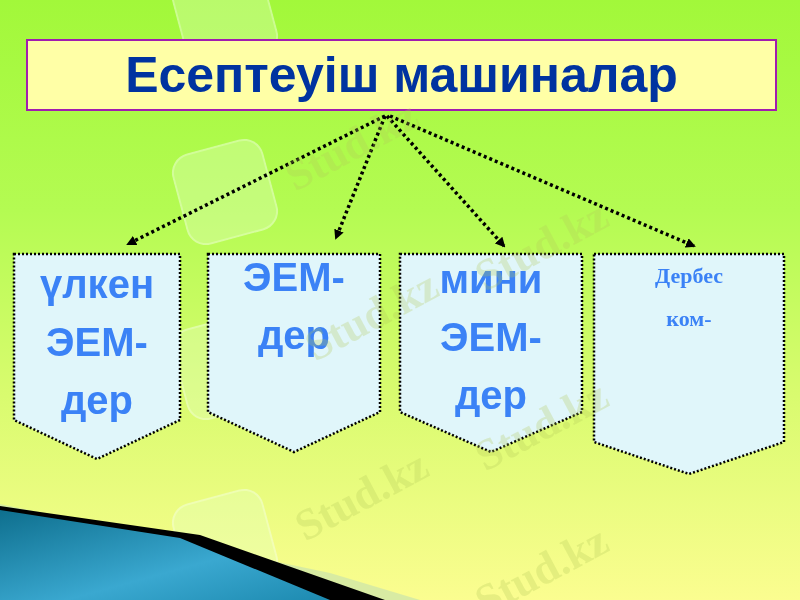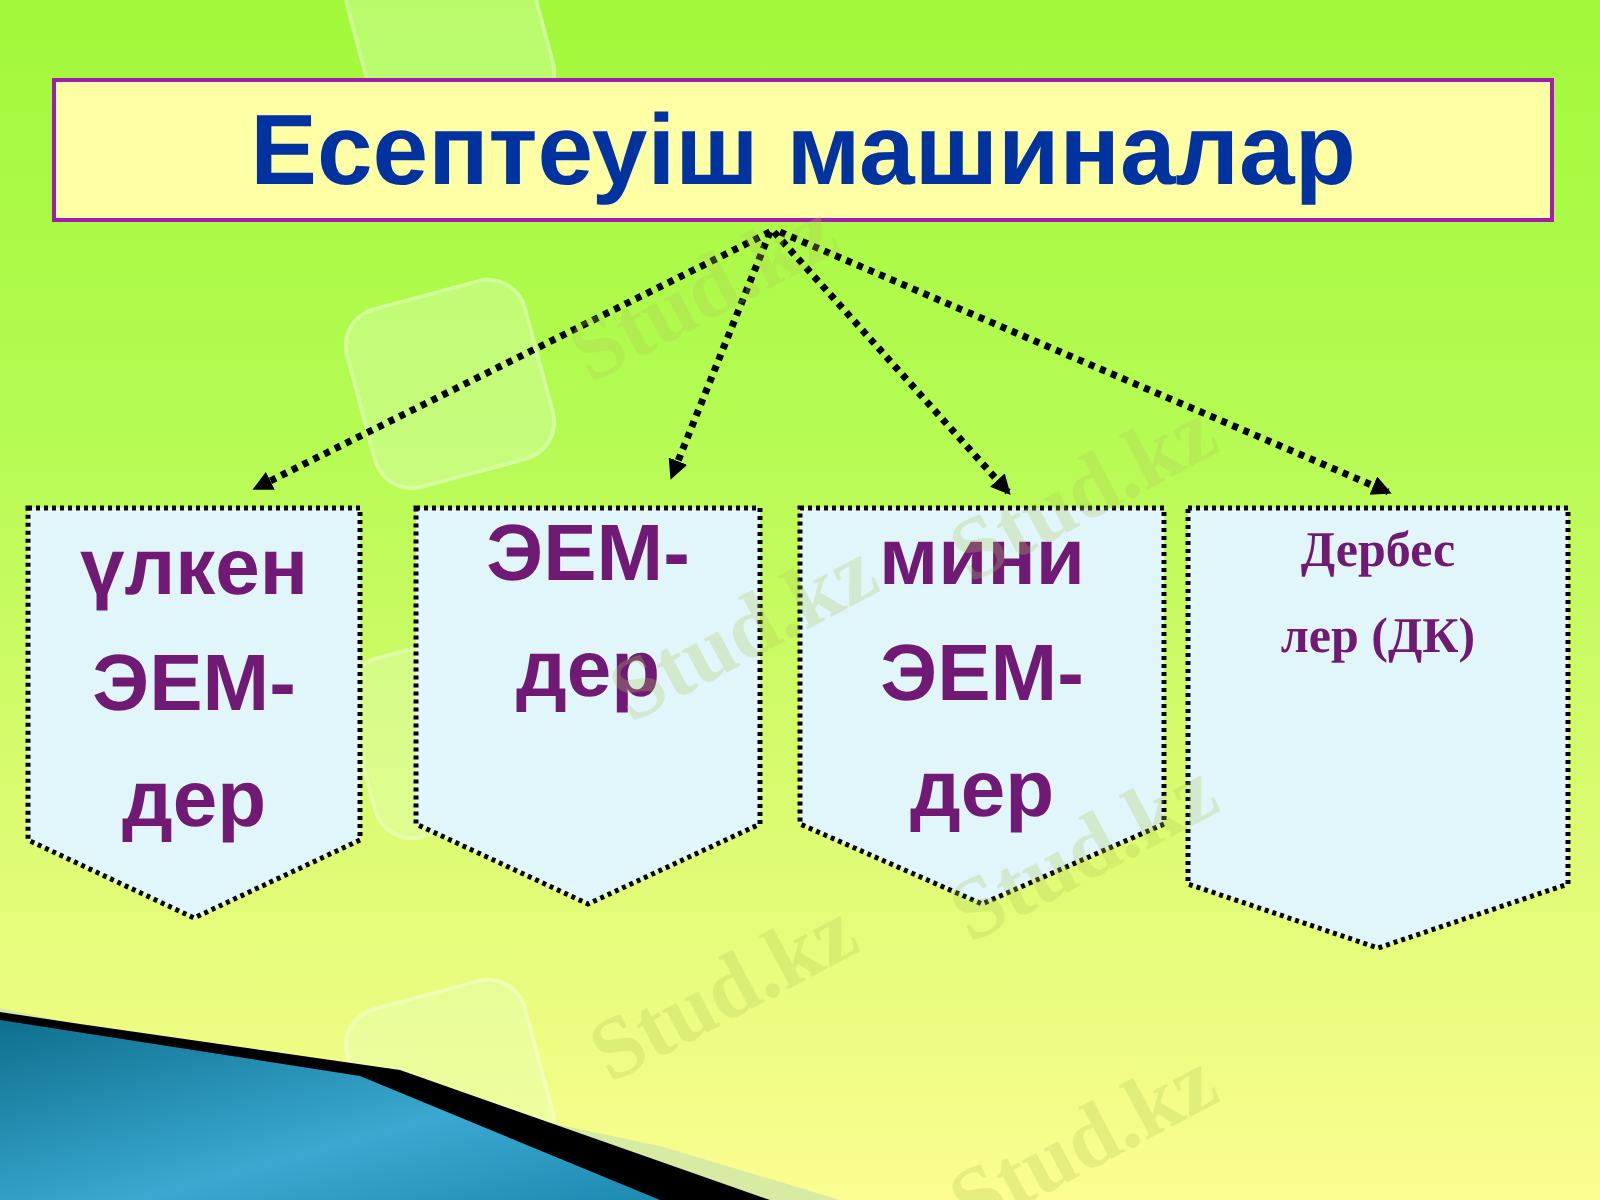--- a/index.html
+++ b/index.html
@@ -16,24 +16,24 @@
   .title-box span {
     font-family: "Liberation Sans", sans-serif; font-weight: bold;
     font-size: 50px; color: #0033a0; letter-spacing: 0px;
   }
   .shape {
     position: absolute; top: 252px;
   }
   .shape svg { position: absolute; left: 0; top: 0; }
   .shape .txt {
     position: absolute; left: 0; right: 0; top: 4px; text-align: center;
-    color: #701a75; font-weight: bold;
+    color: #3b82f6; font-weight: bold;
   }
   .sans { font-family: "Liberation Sans", sans-serif; font-size: 40px; line-height: 58px; }
-  .serif { font-family: "Liberation Serif", serif; font-size: 25px; line-height: 43px; }
+  .serif { font-family: "Liberation Serif", serif; font-size: 22px; line-height: 43px; }
   .arrows { position: absolute; left: 0; top: 0; }
   .wm {
     position: absolute; font-family: "Liberation Serif", serif; font-weight: bold;
     color: rgba(180, 200, 90, 0.28); font-size: 44px; transform: rotate(-28deg);
     pointer-events: none;
   }
   .logo {
     position: absolute; width: 90px; height: 90px; border-radius: 20px;
     background: rgba(230, 255, 200, 0.35); transform: rotate(-15deg);
     border: 2px solid rgba(255,255,255,0.25);
@@ -97,21 +97,21 @@
     <div>дер</div>
   </div>
 </div>
 
 <div class="shape" style="left:592px;width:196px;height:225px;">
   <svg width="196" height="225">
       <polygon points="2,2 192,2 192,190 97,222 2,190" fill="#e0f6fa" stroke="#000" stroke-width="2.5" stroke-dasharray="2 2"></polygon>
     </svg>
   <div class="txt serif" style="top:2px;width:194px;">
     <div>Дербес</div>
-    <div>лер (ДК)</div>
+    <div>ком-</div>
   </div>
 </div>
 
 <div class="wm" style="left:280px;top:120px;">Stud.kz</div>
 <div class="wm" style="left:470px;top:220px;">Stud.kz</div>
 <div class="wm" style="left:300px;top:290px;">Stud.kz</div>
 <div class="wm" style="left:470px;top:400px;">Stud.kz</div>
 <div class="wm" style="left:290px;top:470px;">Stud.kz</div>
 <div class="wm" style="left:470px;top:545px;">Stud.kz</div>
 

